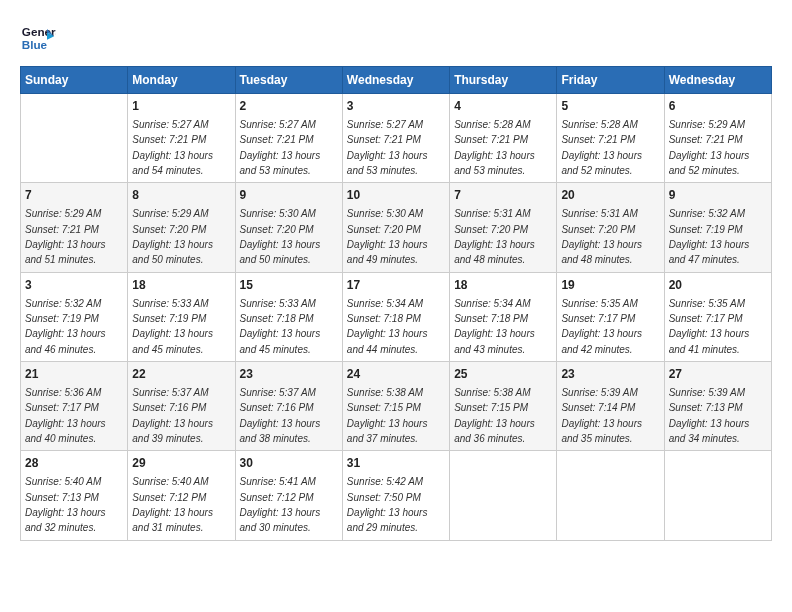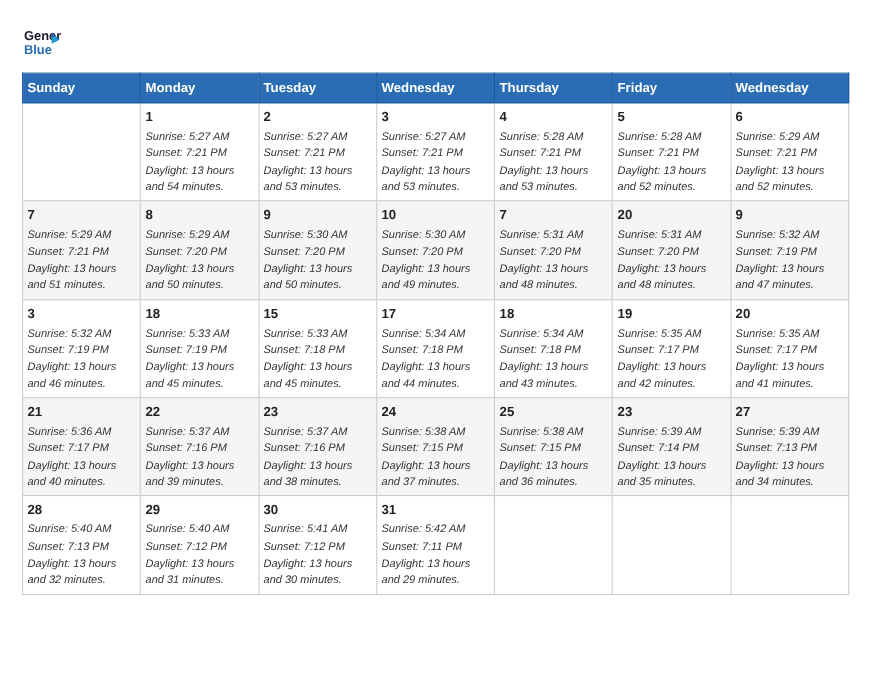--- a/index.html
+++ b/index.html
@@ -235,21 +235,21 @@
 and 32 minutes.</span></td>
         <td><span class="day-num">29</span><span class="day-info" style="white-space: pre-line;">Sunrise: 5:40 AM
 Sunset: 7:12 PM
 Daylight: 13 hours
 and 31 minutes.</span></td>
         <td><span class="day-num">30</span><span class="day-info" style="white-space: pre-line;">Sunrise: 5:41 AM
 Sunset: 7:12 PM
 Daylight: 13 hours
 and 30 minutes.</span></td>
         <td><span class="day-num">31</span><span class="day-info" style="white-space: pre-line;">Sunrise: 5:42 AM
-Sunset: 7:11 PM
+Sunset: 7:50 PM
 Daylight: 13 hours
 and 29 minutes.</span></td>
         <td class="empty-cell"></td>
         <td class="empty-cell"></td>
         <td class="empty-cell"></td>
       </tr>
     </tbody>
 </table>
 
 </body></html>

